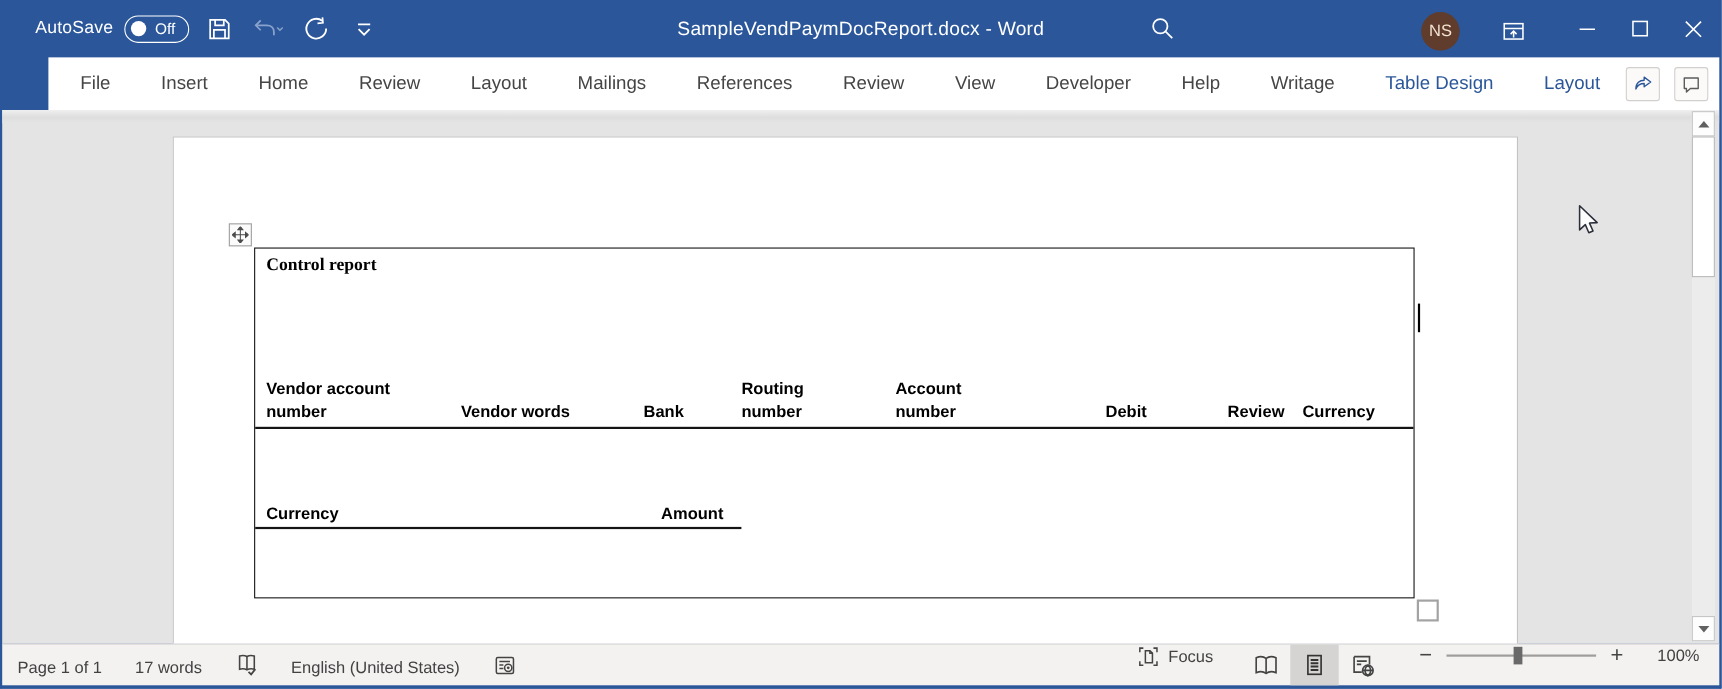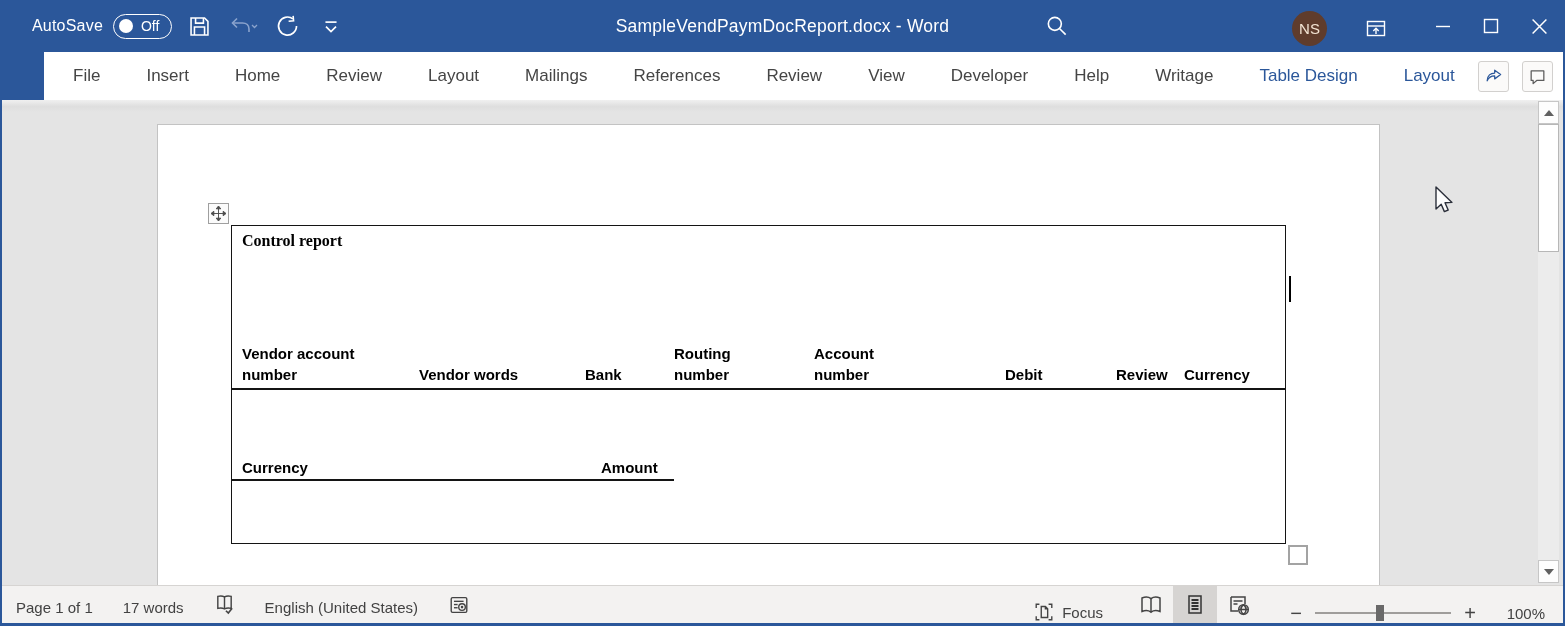--- a/index.html
+++ b/index.html
@@ -84,21 +84,21 @@
     background:#fff; border:1px solid #b7b7b7; }
   .tri { width:0; height:0; border-left:5px solid transparent; border-right:5px solid transparent; }
   .tri.up { border-bottom:6px solid #606060; }
   .tri.down { border-top:6px solid #606060; }
 
   
   .statusbar { height:38px; flex:0 0 38px; background:#f3f2f1; border-top:1px solid #d6d4d2;
     display:flex; align-items:center; font-size:15px; color:#424242; }
   .sb-left { display:flex; align-items:flex-end; gap:30px; padding-left:14px; }
   .sb-item { display:flex; align-items:center; gap:8px; cursor:pointer; white-space:nowrap; }
-  .sb-right { margin-left:auto; display:flex; align-items:flex-end; padding-right:18px; }
+  .sb-right { margin-left:auto; display:flex; align-items:flex-start; padding-right:18px; }
   .view-btn { width:44px; height:37px; display:flex; align-items:center; justify-content:center; cursor:pointer; }
   .view-btn.selected { background:#d6d4d2; }
   .focus-group { display:flex; align-items:center; gap:7px; margin-right:26px; cursor:pointer; }
   .zoom-group { display:flex; align-items:center; margin-left:24px; }
   .zoom-sign { font-size:20px; color:#444; width:22px; text-align:center; cursor:pointer; line-height:20px; }
   .zoom-track { position:relative; width:136px; height:16px; margin:0 8px; cursor:pointer; }
   .zoom-line { position:absolute; top:7px; left:0; right:0; height:2px; background:#9f9d9b; }
   .zoom-handle { position:absolute; top:0; left:45%; width:8px; height:16px; background:#696969; }
   .zoom-value { width:52px; text-align:right; font-size:15px; margin-left:12px; cursor:pointer; }
 

